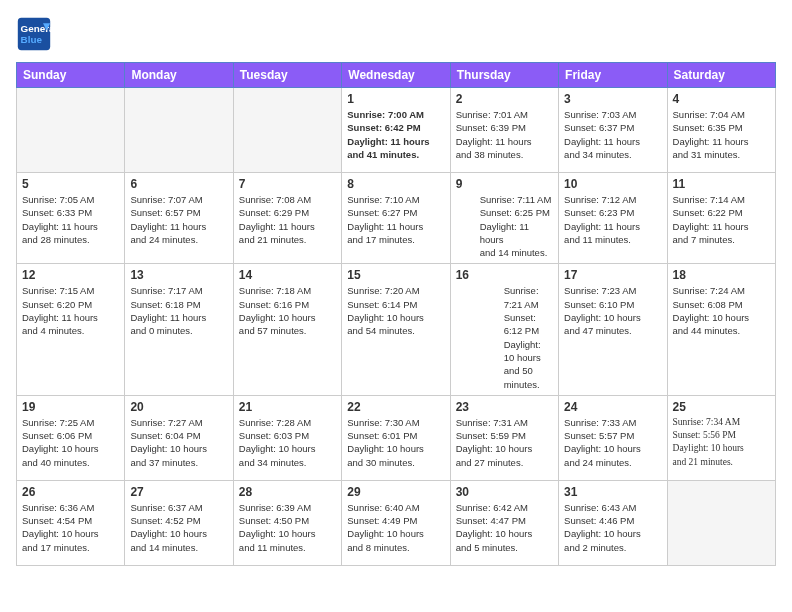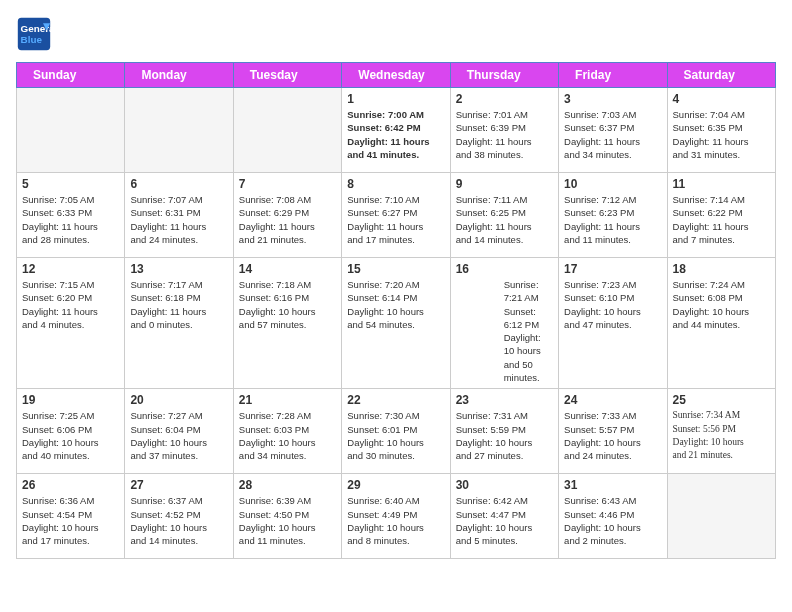--- a/index.html
+++ b/index.html
@@ -43,25 +43,25 @@
     .location {
       font-size: 14px;
       color: #444;
     }
     .calendar {
       width: 100%;
       border-collapse: collapse;
       border: 1px solid #ccc;
     }
     .calendar th {
-      background: #d946ef;
+      background: #8b5cf6;
       color: #fff;
       font-size: 12px;
       font-weight: bold;
-      padding: 5px 16px;
+      padding: 5px 6px;
       text-align: left;
       border: 1px solid #5580cc;
     }
     .calendar td {
       width: calc(100% / 7);
       vertical-align: top;
       padding: 4px 5px;
       border: 1px solid #ccc;
       font-size: 10px;
       color: #333;
@@ -155,41 +155,41 @@
         <td>
           <span class="day-num">5</span>
           <div class="cell-text" style="white-space: pre-line;">Sunrise: 7:05 AM
 Sunset: 6:33 PM
 Daylight: 11 hours
 and 28 minutes.</div>
         </td>
         <td>
           <span class="day-num">6</span>
           <div class="cell-text" style="white-space: pre-line;">Sunrise: 7:07 AM
-Sunset: 6:31 PM
+Sunset: 6:57 PM
 Daylight: 11 hours
 and 24 minutes.</div>
         </td>
         <td>
           <span class="day-num">7</span>
           <div class="cell-text" style="white-space: pre-line;">Sunrise: 7:08 AM
 Sunset: 6:29 PM
 Daylight: 11 hours
 and 21 minutes.</div>
         </td>
         <td>
           <span class="day-num">8</span>
           <div class="cell-text" style="white-space: pre-line;">Sunrise: 7:10 AM
 Sunset: 6:27 PM
 Daylight: 11 hours
 and 17 minutes.</div>
         </td>
         <td>
           <span class="day-num">9</span>
-          <div class="cell-text" style="white-space: pre-line;">Sunrise: 7:11 AM
+          <div class="cell-text" style="white-space: pre-line; margin-left: 24px;">Sunrise: 7:11 AM
 Sunset: 6:25 PM
 Daylight: 11 hours
 and 14 minutes.</div>
         </td>
         <td>
           <span class="day-num">10</span>
           <div class="cell-text" style="white-space: pre-line;">Sunrise: 7:12 AM
 Sunset: 6:23 PM
 Daylight: 11 hours
 and 11 minutes.</div>

